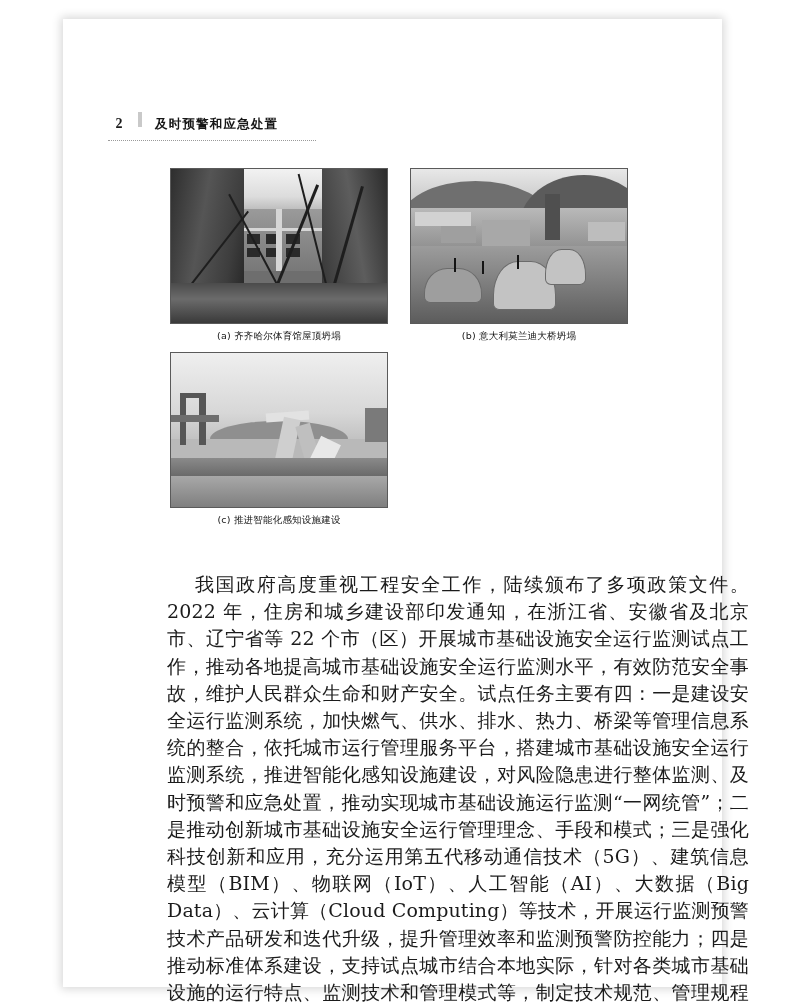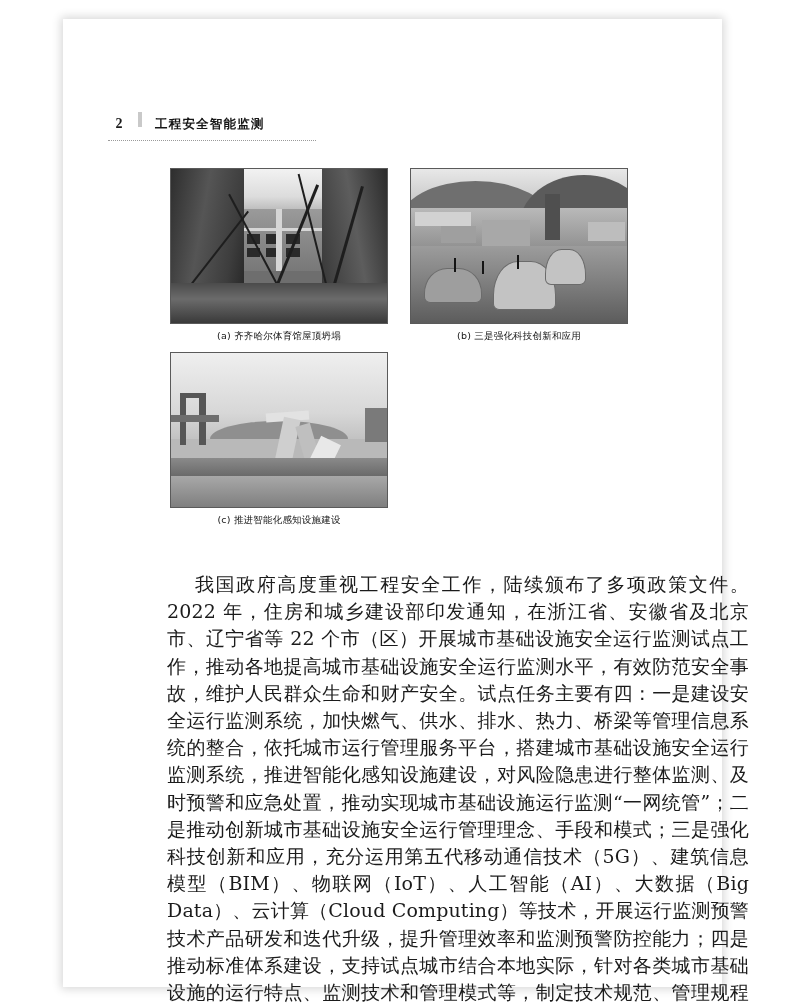--- a/index.html
+++ b/index.html
@@ -281,21 +281,21 @@
 <body>
 
 <div class="canvas">
 
   <div class="page">
 
     <div class="running-head">
       <div class="rh-row">
         <span class="folio">2</span>
         <span class="rh-sep"></span>
-        <span class="rh-title">工程安全智能监测</span>
+        <span class="rh-title">及时预警和应急处置</span>
       </div>
       <div class="rh-rule"></div>
     </div>
 
     <div class="figure">
 
       <div class="fig-row">
 
         <div class="fig-cell">
           <div class="photo pa">
@@ -335,21 +335,21 @@
             </div>
             <div class="tower" style="left:62%;top:16%;width:7%;height:30%;"></div>
             <div class="debris"></div>
             <div class="arch" style="left:38%;top:60%;width:28%;height:30%;"></div>
             <div class="arch" style="left:62%;top:52%;width:18%;height:22%;"></div>
             <div class="arch" style="left:6%;top:64%;width:26%;height:22%;background:#9e9e9e;"></div>
             <div class="fig" style="left:20%;top:58%;height:9%;"></div>
             <div class="fig" style="left:33%;top:60%;height:8%;"></div>
             <div class="fig" style="left:49%;top:56%;height:9%;"></div>
           </div>
-          <div class="sub-caption">(b) 三是强化科技创新和应用</div>
+          <div class="sub-caption">(b) 意大利莫兰迪大桥坍塌</div>
         </div>
 
       </div>
 
       <div class="fig-row second">
 
         <div class="fig-cell">
           <div class="photo pc">
             <div class="sky"></div>
             <div class="hills"></div>

